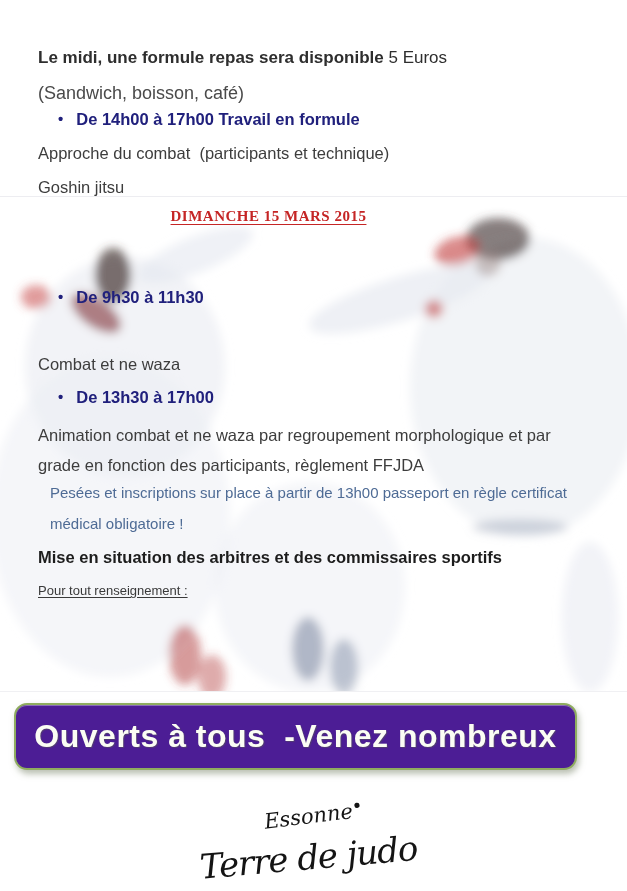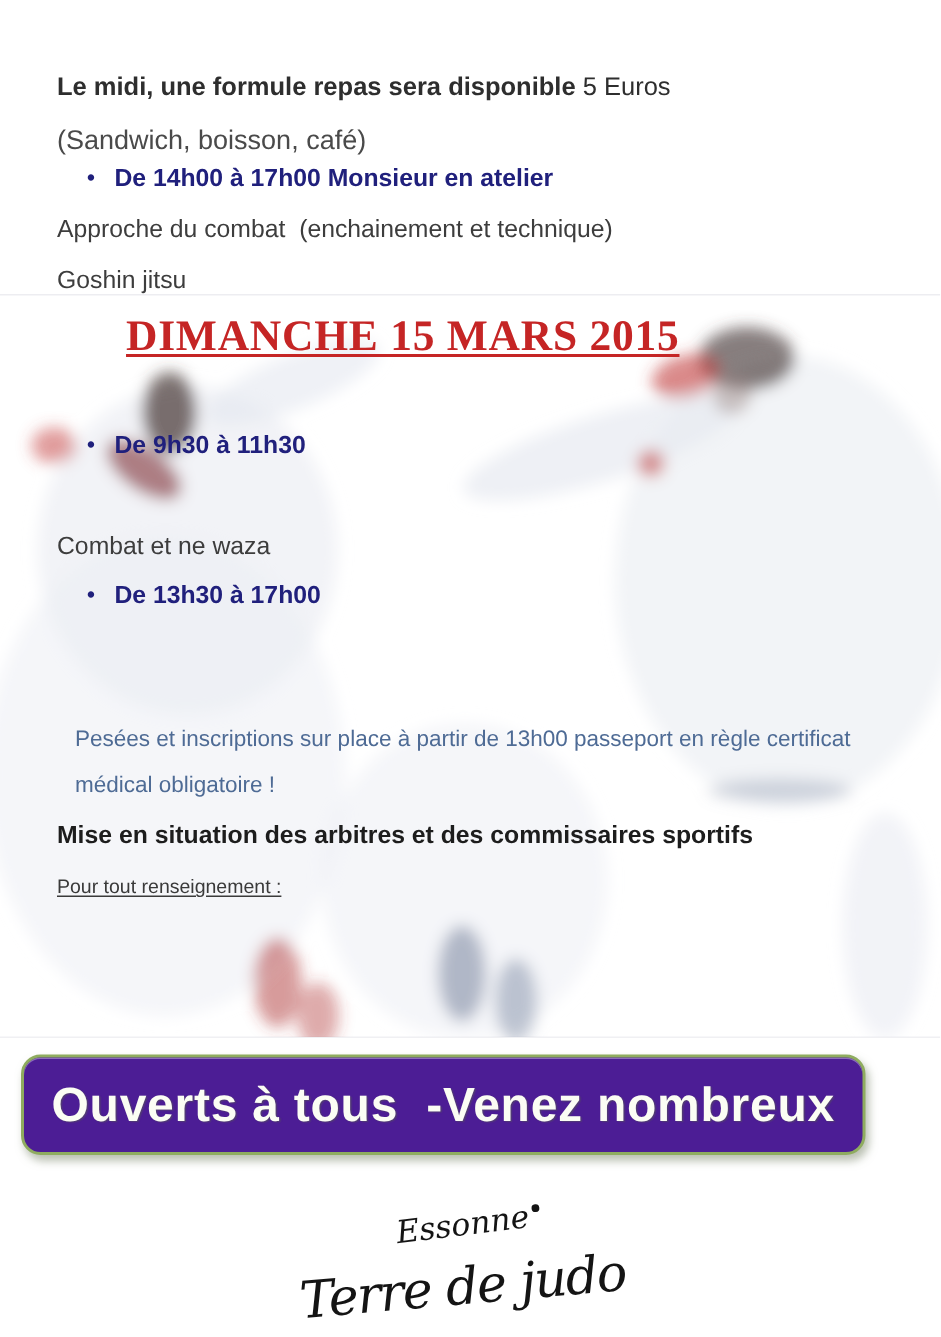--- a/index.html
+++ b/index.html
@@ -45,21 +45,21 @@
   .line-approche   { top: 144px; left: 38px; }
   .line-goshin     { top: 178px; left: 38px; }
   .line-stage      { top: 321px; left: 38px; }
   .line-combat     { top: 355px; left: 38px; }
 
   .sunday-title {
     top: 208px; left: 0; width: 512px;
     text-align: center;
     font-family: "Liberation Serif", serif;
     font-weight: bold;
-    font-size: 29px;
+    font-size: 15px;
     letter-spacing: 0.5px;
     color: #c52525;
     text-decoration: underline;
     text-underline-offset: 3px;
     padding-left: 25px;
   }
 
   .para-animation  { top: 420px; left: 38px; width: 548px;
                      font-size: 16.5px; line-height: 30px; color: #3d3d3d; }
   .para-pesees     { top: 477px; left: 50px; width: 550px;
@@ -155,38 +155,39 @@
       </g>
     </svg>
   </div>
 
   <p class="abs meal-line"><b>Le midi, une formule repas sera disponible</b><span> 5 Euros</span></p>
 
   <p class="abs meal-detail">(Sandwich, boisson, café)</p>
 
   <div class="abs bullet-row bullet-1">
     <span class="dot">•</span>
-    <span>De 14h00 à 17h00 Monsieur en atelier</span>
-  </div>
-
-  <p class="abs body-line line-approche">Approche du combat  (enchainement et technique)</p>
+    <span>De 14h00 à 17h00 Travail en formule</span>
+  </div>
+
+  <p class="abs body-line line-approche">Approche du combat  (participants et technique)</p>
   <p class="abs body-line line-goshin">Goshin jitsu</p>
 
   <h1 class="abs sunday-title">DIMANCHE 15 MARS 2015</h1>
 
   <div class="abs bullet-row bullet-2">
     <span class="dot">•</span>
     <span>De 9h30 à 11h30</span>
   </div>
   <p class="abs body-line line-combat">Combat et ne waza</p>
 
   <div class="abs bullet-row bullet-3">
     <span class="dot">•</span>
     <span>De 13h30 à 17h00</span>
   </div>
+  <p class="abs para-animation">Animation combat et ne waza par regroupement morphologique et par grade en fonction des participants, règlement FFJDA</p>
   <p class="abs para-pesees">Pesées et inscriptions sur place à partir de 13h00 passeport en règle certificat médical obligatoire !</p>
   <p class="abs line-mise">Mise en situation des arbitres et des commissaires sportifs</p>
 
   <p class="abs line-renseignement">Pour tout renseignement :</p>
 
   <div class="banner-button">
     <span>Ouverts à tous  -Venez nombreux</span>
   </div>
 
   <svg class="logo" viewBox="0 0 250 95">

